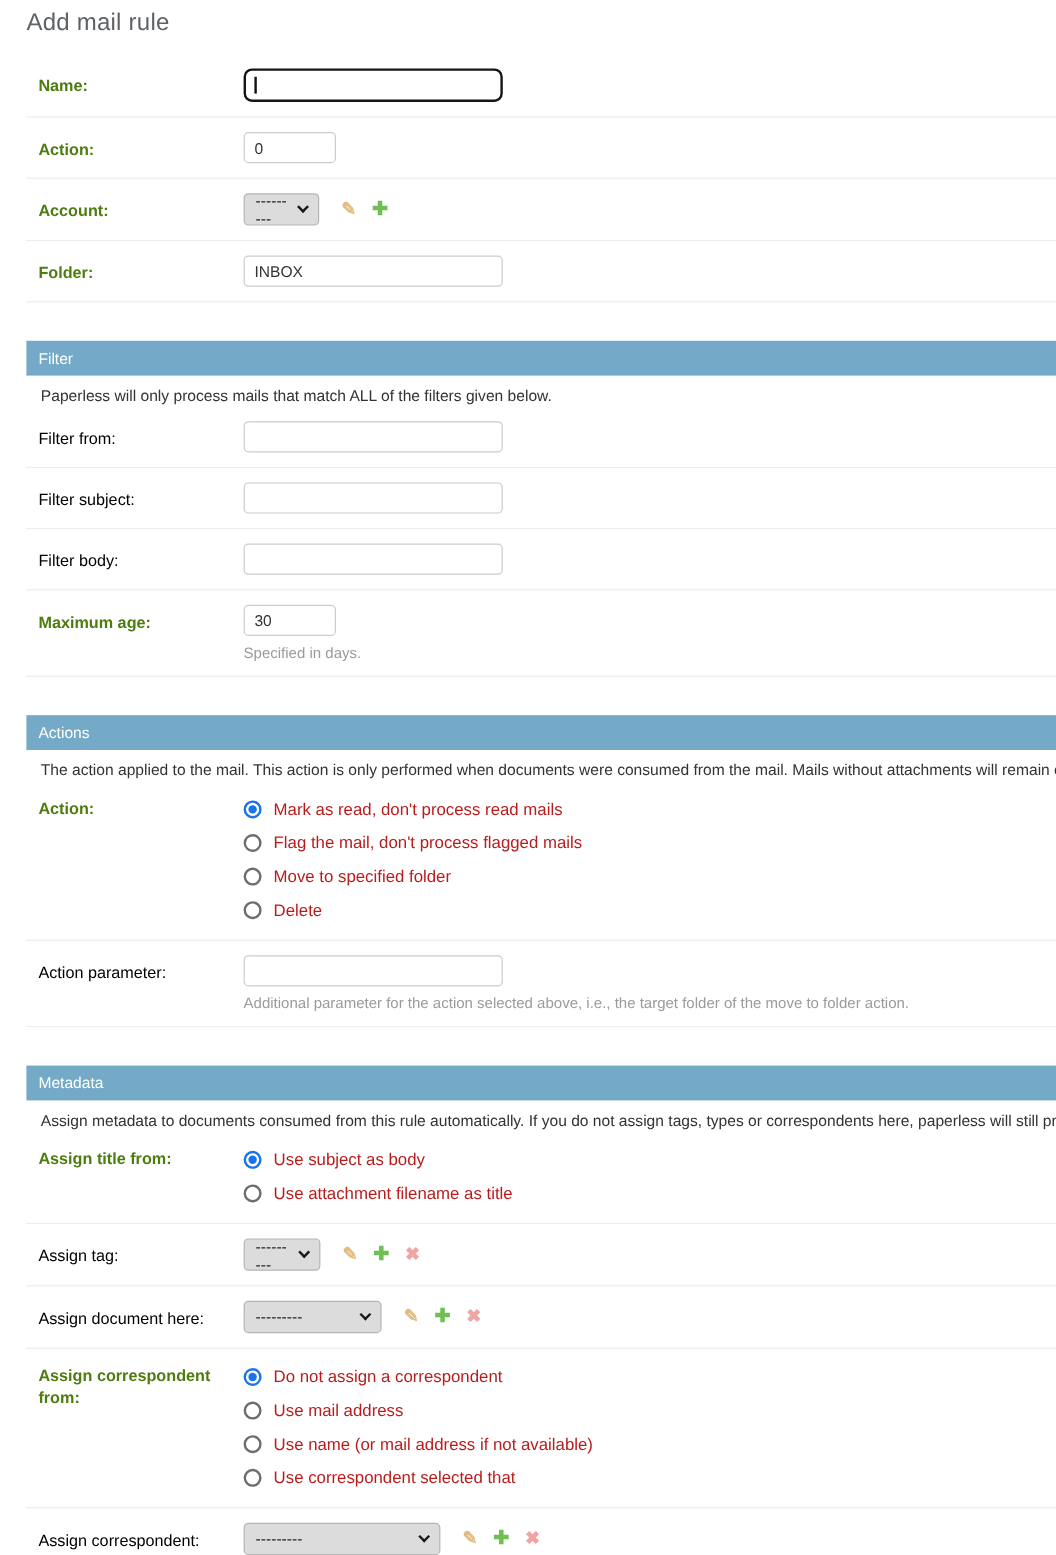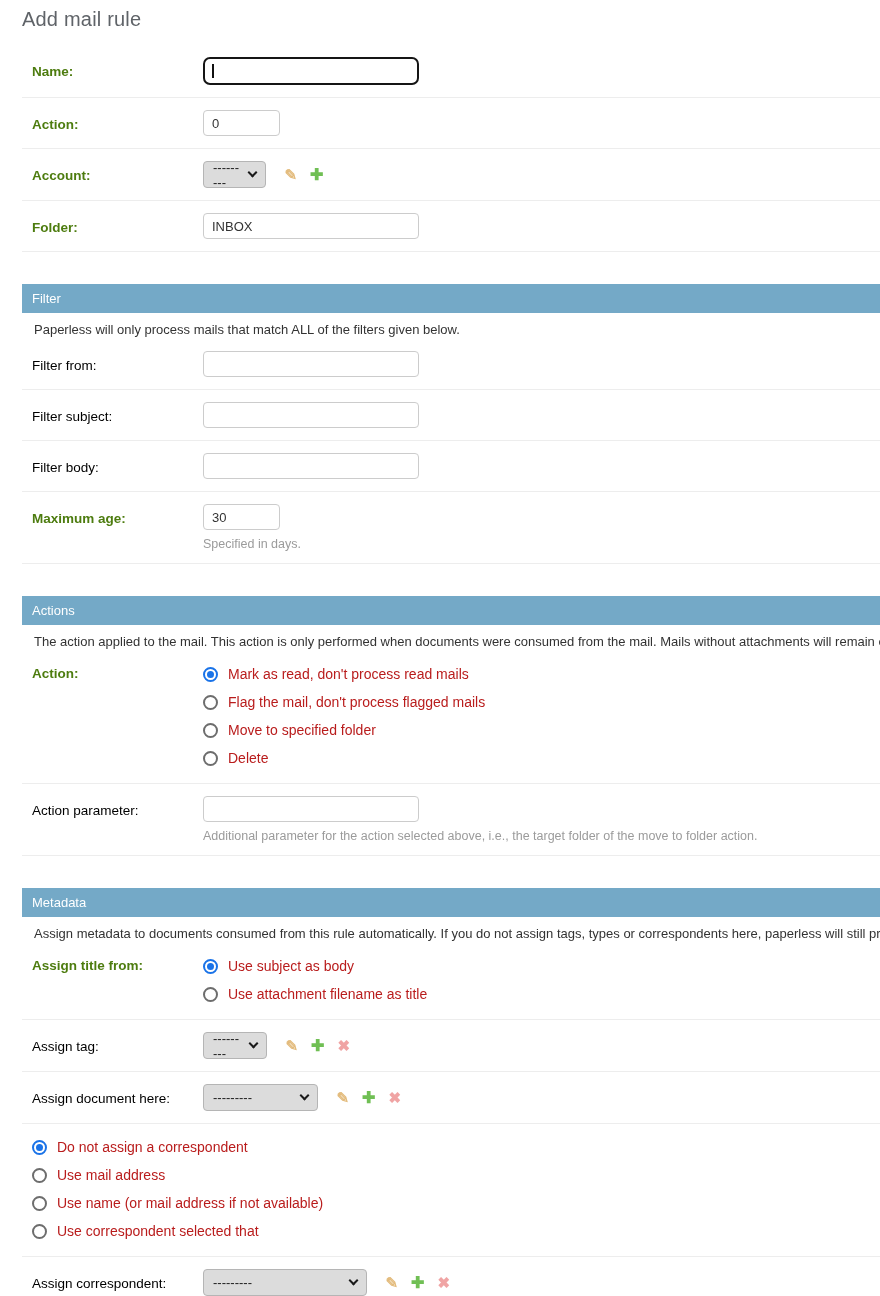--- a/index.html
+++ b/index.html
@@ -265,20 +265,21 @@
         </span>
         <span class="rel-icons">
           <span class="icon edit">✎</span>
           <span class="icon add">✚</span>
           <span class="icon del">✖</span>
         </span>
       </div>
     </div>
 
     <div class="form-row radios">
+      <div class="field-label bold">Assign correspondent from:</div>
       <div class="field-widget">
         <div class="radio-line">
           <span class="radio checked"></span>
           <span class="opt-label">Do not assign a correspondent</span>
         </div>
         <div class="radio-line">
           <span class="radio"></span>
           <span class="opt-label">Use mail address</span>
         </div>
         <div class="radio-line">

